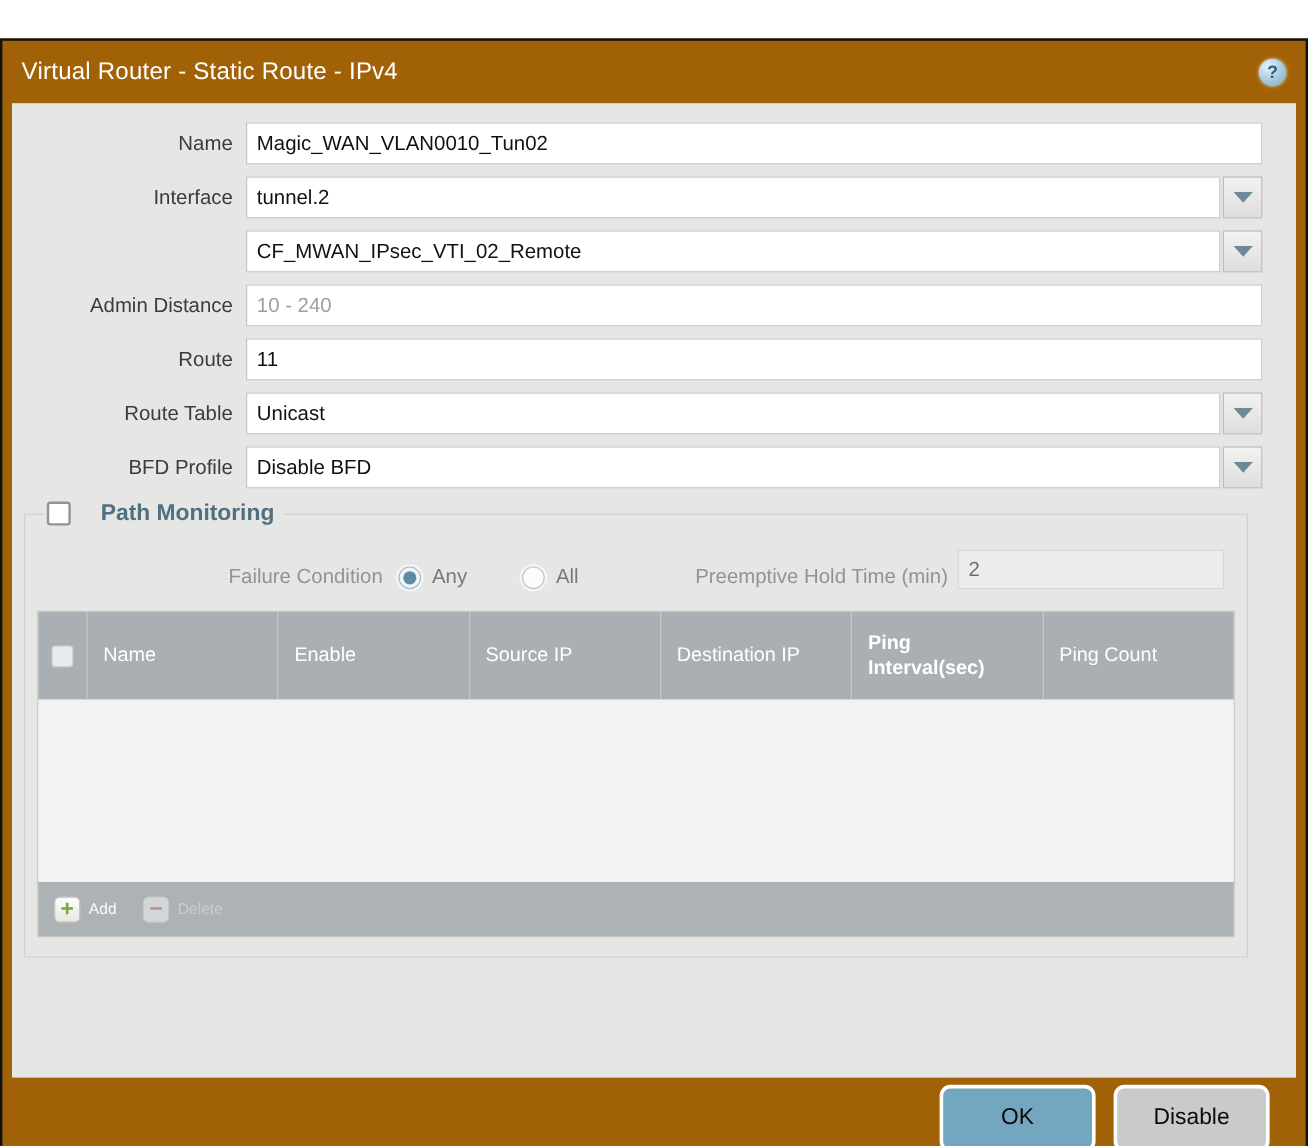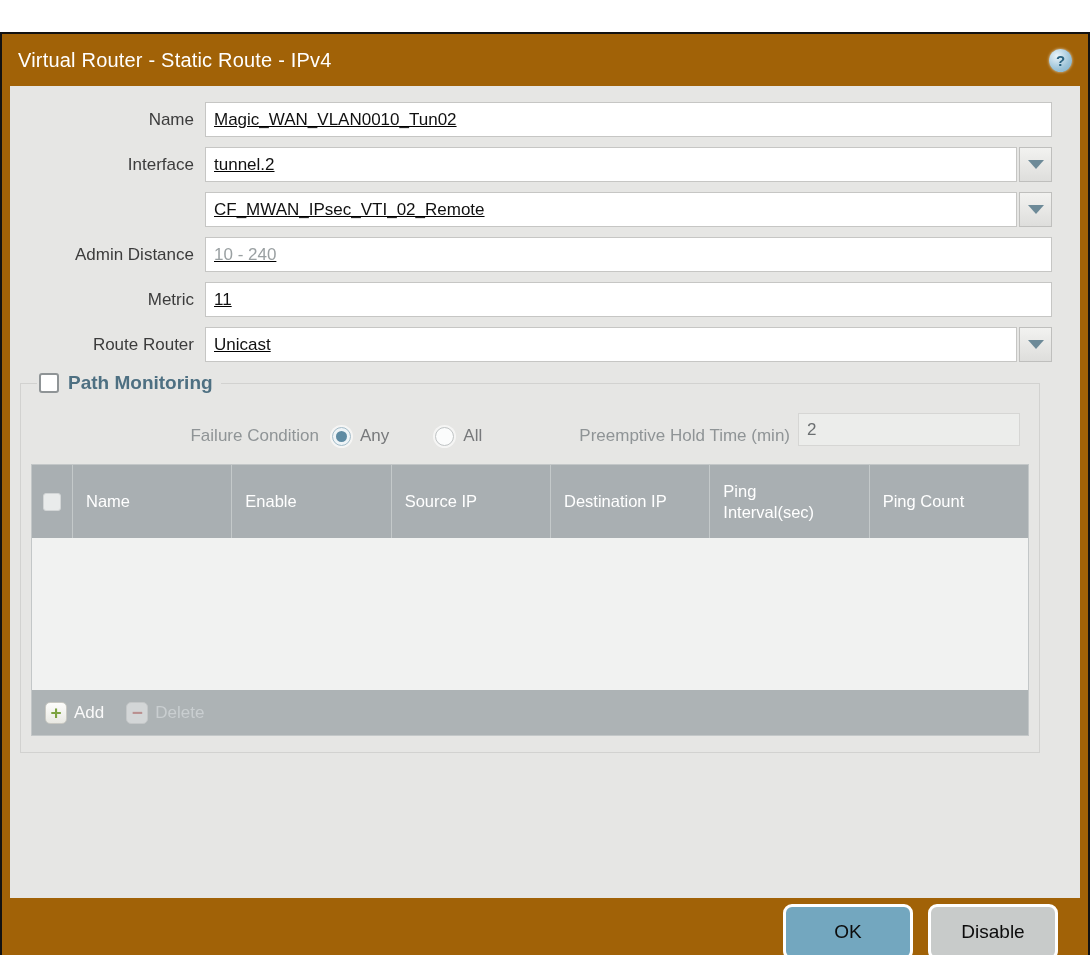--- a/index.html
+++ b/index.html
@@ -38,21 +38,21 @@
     background:#e6e6e4;
     padding: 16px 28px 0 0;
     overflow:hidden;
   }
 
   .row { display:flex; align-items:center; margin-bottom:10px; height:35px; }
   .lbl {
     flex: 0 0 195px; text-align:right; padding-right:11px;
     font-size:17px; color:#3c3c3c; white-space:nowrap;
   }
-  .field { flex:1; display:flex; align-items:flex-start; height:35px;text-decoration:underline; }
+  .field { flex:1; display:flex; align-items:flex-start; height:35px; }
   .txt {
     flex:1; height:35px;
     border:1px solid #c6c6c4; background:#fff;
     font-family:"Liberation Sans",sans-serif; font-size:17px; color:#111;
     padding: 0 8px; outline:none;
   }
   .txt::placeholder { color:#9aa0a2; }
   .dd {
     flex:0 0 33px; margin-left:2px; height:35px;
     border:1px solid #bfbfbd;
@@ -66,21 +66,21 @@
     border-top:9px solid #6d8a98;
   }
 
   
   fieldset.pm {
     margin: 6px 12px 0 10px;
     border:1px solid #d2d2d0;
     padding: 0 10px 16px 10px;
   }
   legend.pm-legend {
-    display:flex; align-items:center; gap:9px;
+    display:flex; align-items:center; gap:25px;
     margin-left: 6px; padding: 0 8px 0 2px;
   }
   .cbx {
     width:20px; height:20px; background:#fff;
     border:2px solid #8f9496; border-radius:3px; cursor:pointer;
   }
   .pm-title { font-size:19px; font-weight:bold; color:#4e7082; }
 
   .pm-row { display:flex; align-items:flex-end; margin-top:14px; height:38px; font-size:17px; }
   .fc-label { width:288px; text-align:right; color:#8f9496; margin-right:13px; white-space:nowrap; }
@@ -114,35 +114,35 @@
   }
   .th:last-child { border-right:none; }
   .th-check {
     flex:0 0 41px; display:flex; align-items:center; justify-content:center;
     border-right:1px solid #c4c9ca;
   }
   .cbx-header {
     width:18px; height:18px; background:#e9ebeb;
     border:1px solid #d2d5d6; border-radius:3px; cursor:pointer;
   }
-  .wrap-narrow { display:inline-block; max-width:100px; }
+  .wrap-narrow { display:inline-block; max-width:100px;font-weight:bold; }
   .tbody { height:152px; background:#f1f2f1; }
   .tfoot {
     height:45px; background:#adb3b5;
     display:flex; align-items:center; padding-left:13px; gap:22px;
   }
   .tool { display:flex; align-items:center; gap:7px; cursor:pointer; }
   .icon-sq {
     width:22px; height:22px; border-radius:5px;
     display:flex; align-items:center; justify-content:center;
     font-weight:bold; font-size:19px; line-height:1;
   }
   .icon-add { background:linear-gradient(#fdfdfb,#e9e9e3); border:1px solid #c9c9c3; color:#7da341; }
   .icon-del { background:#d3d6d7; border:1px solid #c4c7c8; color:#b98f8f; }
-  .tool-label { font-size:17px; color:#fafafa; }
+  .tool-label { font-size:13px; color:#fafafa; }
   .tool.disabled { cursor:default; }
   .tool.disabled .tool-label { color:#c9ced0; }
 
   
   .btn {
     position:absolute; bottom:25px;
     width:130px; height:56px;
     border:3px solid #fff; border-radius:9px;
     font-family:"Liberation Sans",sans-serif; font-size:19px; color:#0c0c0c;
     cursor:pointer;
@@ -192,36 +192,45 @@
     </div>
 
     <div class="row">
       <label class="lbl">Admin Distance</label>
       <div class="field">
         <input class="txt" placeholder="10 - 240" style="">
       </div>
     </div>
 
     <div class="row">
-      <label class="lbl">Metric</label>
+      <label class="lbl">Route</label>
       <div class="field">
         <input class="txt" value="11" style="">
       </div>
     </div>
 
     <div class="row">
-      <label class="lbl">Route Router</label>
+      <label class="lbl">Route Table</label>
       <div class="field">
         <input class="txt" value="Unicast" style="">
         <span class="dd">
             <span class="tri"></span>
           </span>
       </div>
     </div>
 
+    <div class="row">
+      <label class="lbl">BFD Profile</label>
+      <div class="field">
+        <input class="txt" value="Disable BFD" style="">
+        <span class="dd">
+            <span class="tri"></span>
+          </span>
+      </div>
+    </div>
 
     <fieldset class="pm">
       <legend class="pm-legend">
         <span class="cbx"></span>
         <span class="pm-title">Path Monitoring</span>
       </legend>
 
       <div class="pm-row">
         <span class="fc-label">Failure Condition</span>
         <span class="radio sel"></span>

